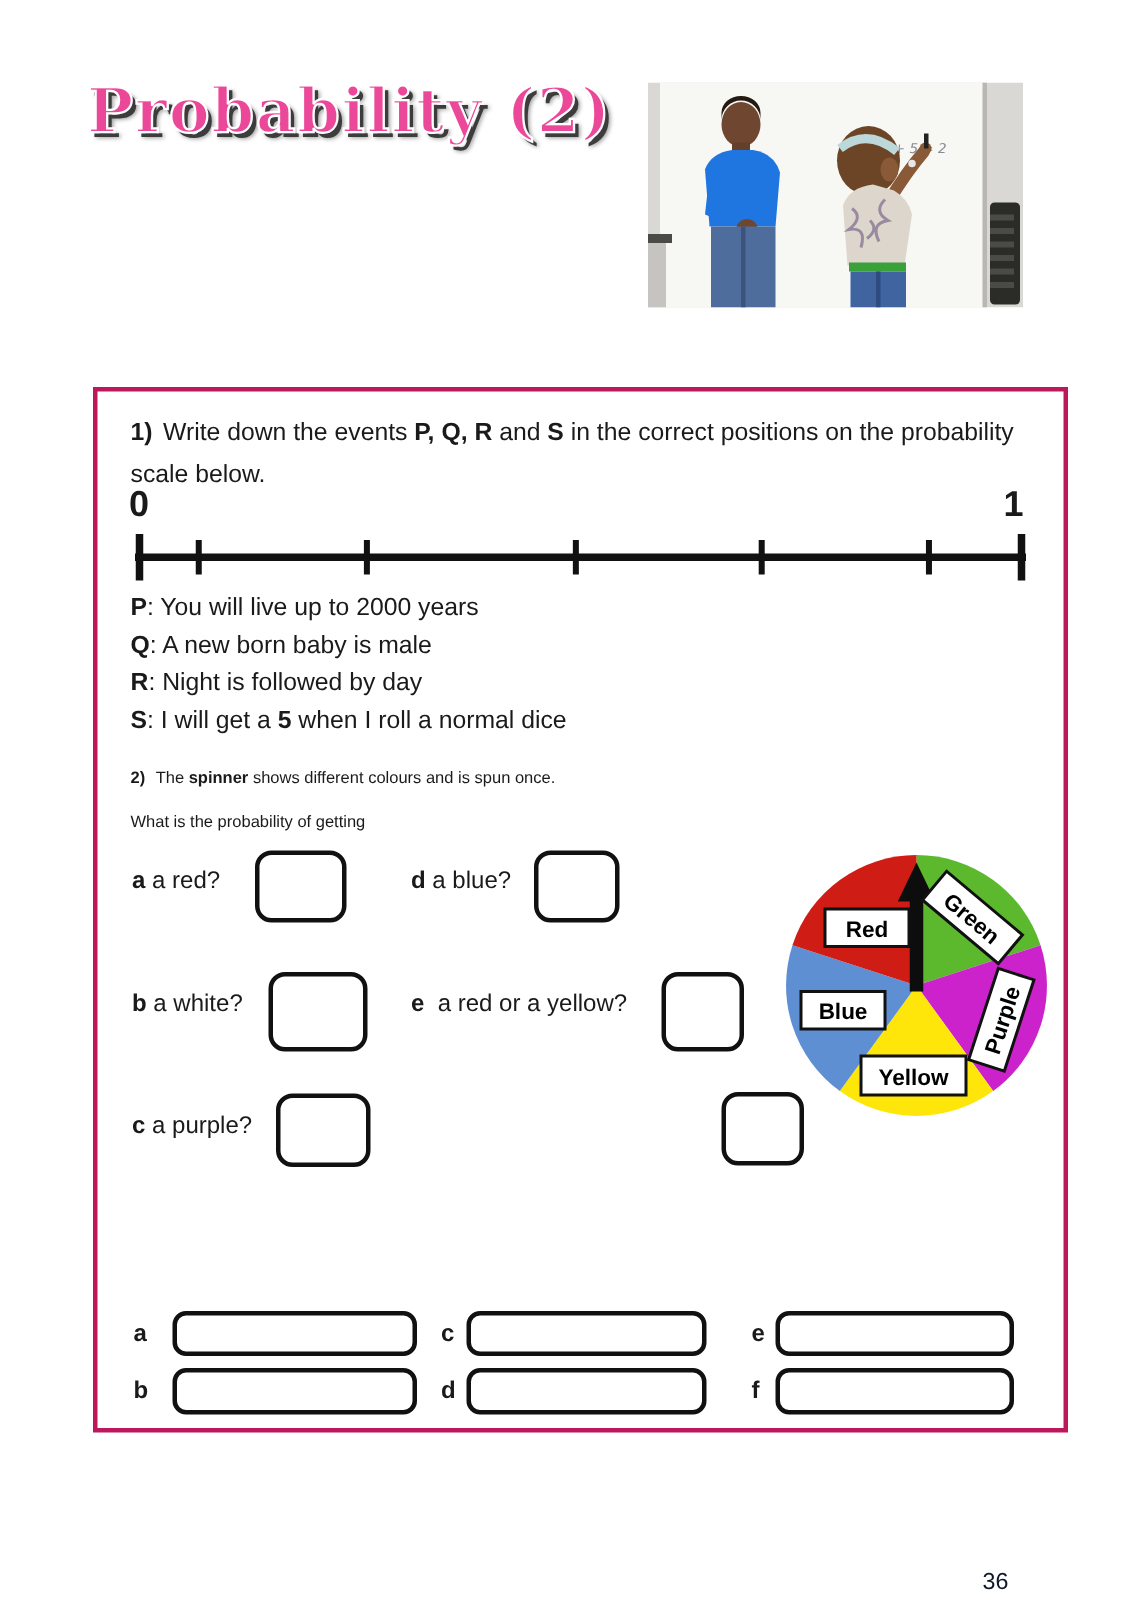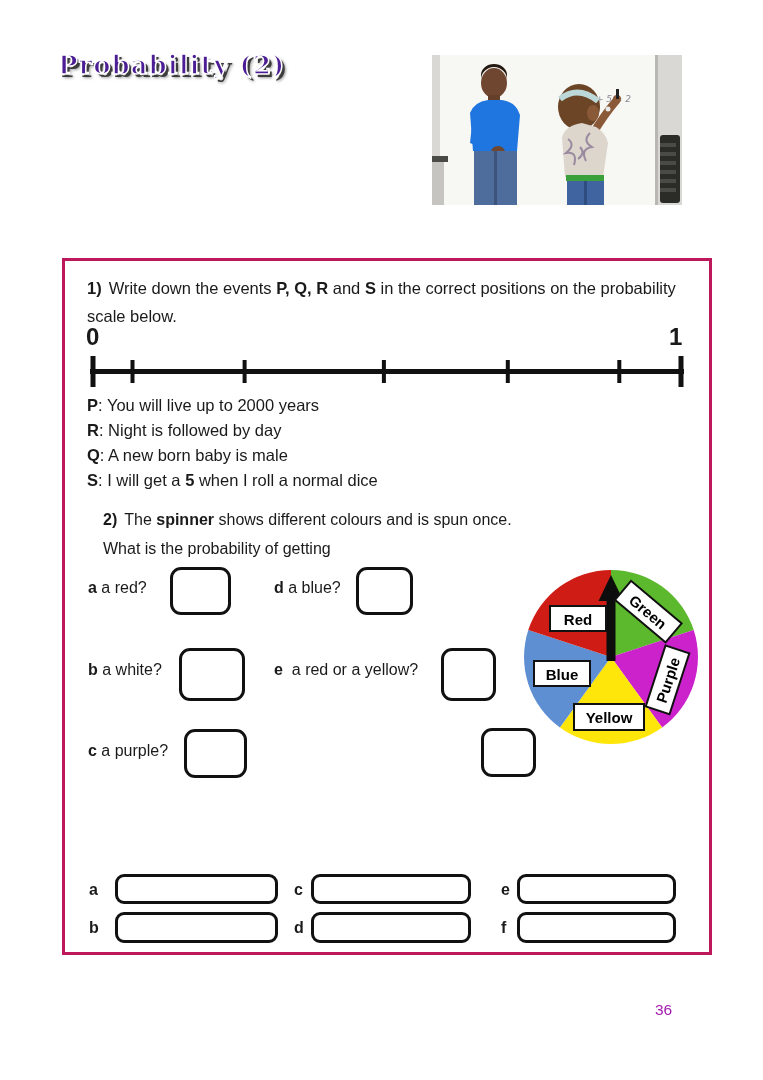--- a/index.html
+++ b/index.html
@@ -6,23 +6,23 @@
   html,body { background:#ffffff; }
   body { font-family:"Liberation Sans", sans-serif; color:#1a1a1a; }
   .page { position:relative; width:763px; height:1080px; background:#ffffff; overflow:hidden; }
 
   .abs { position:absolute; }
 
   
   .worksheet-title {
     font-family:"DejaVu Serif", serif;
     font-weight:900;
-    font-size:26px;
+    font-size:41px;
     letter-spacing:1px;
-    color:#4c1d95;
+    color:#ec4899;
     -webkit-text-stroke:1.5px #ffffff;
     text-shadow:3px 3px 0 #3c3c3c, 4px 4px 3px #9a9a9a;
   }
 
   
   .main-frame { border:3px solid #be185d; background:#fff; }
 
   .para { font-size:16.5px; line-height:28px; }
   .para b, .q-num { font-weight:bold; }
   .q-num { margin-right:7px; }
@@ -32,21 +32,21 @@
   .scale-num { font-size:24px; font-weight:bold; }
 
   .item-label { font-size:16px; line-height:26px; white-space:pre; }
   .item-label b { font-weight:bold; }
 
   .ans-box-sm { border:3px solid #111; border-radius:11px; background:#fff; }
   .ans-box-wide { border:3px solid #111; border-radius:9px; background:#fff; }
 
   .q3-letter { font-size:16px; font-weight:bold; line-height:24px; }
 
-  .page-num { font-size:15.5px; color:#a21caf; }
+  .page-num { font-size:15.5px; color:#0f172a;margin-top:45px; }
 
   svg text.spin-label { font-family:"Liberation Sans", sans-serif; font-weight:bold; font-size:15px; fill:#000; }
 </style>
 </head>
 <body>
 
 <div class="page">
 
   <div class="abs worksheet-title" style="left:58px; top:50px;">Probability (2)</div>
 
@@ -114,26 +114,26 @@
         <rect x="154.6" y="7" width="4" height="23" fill="#111"></rect>
         <rect x="293.9" y="7" width="4" height="23" fill="#111"></rect>
         <rect x="417.8" y="7" width="4" height="23" fill="#111"></rect>
         <rect x="529.3" y="7" width="4" height="23" fill="#111"></rect>
         <rect x="590.5" y="3" width="5" height="31" fill="#111"></rect>
       </svg>
     </div>
 
     <div class="abs events" style="left:22px; top:132px;">
       <div><b>P</b><span>: You will live up to 2000 years</span><b></b><span></span></div>
+      <div><b>Q</b><span>: A new born baby is male</span><b></b><span></span></div>
       <div><b>R</b><span>: Night is followed by day</span><b></b><span></span></div>
-      <div><b>Q</b><span>: A new born baby is male</span><b></b><span></span></div>
       <div><b>S</b><span>: I will get a </span><b>5</b><span> when I roll a normal dice</span></div>
     </div>
 
-    <div class="abs" style="left:22px; top:244px; width:628px; font-size:16px; line-height:29px;margin-left:16px;">
+    <div class="abs" style="left:22px; top:244px; width:628px; font-size:11px; line-height:29px;">
       <div><b class="q-num">2)</b><span>The </span><b>spinner</b><span> shows different colours and is spun once.</span></div>
       <div>What is the probability of getting</div>
     </div>
 
     <div class="abs item-label" style="left:23px; top:314px;"><b>a</b><span> a red?</span></div>
     <div class="abs ans-box-sm" style="left:105px; top:306px; width:61px; height:48px;"></div>
     <div class="abs item-label" style="left:209px; top:314px;"><b>d</b><span> a blue?</span></div>
     <div class="abs ans-box-sm" style="left:291px; top:306px; width:57px; height:48px;"></div>
 
     <div class="abs item-label" style="left:23px; top:396px;"><b>b</b><span> a white?</span></div>

